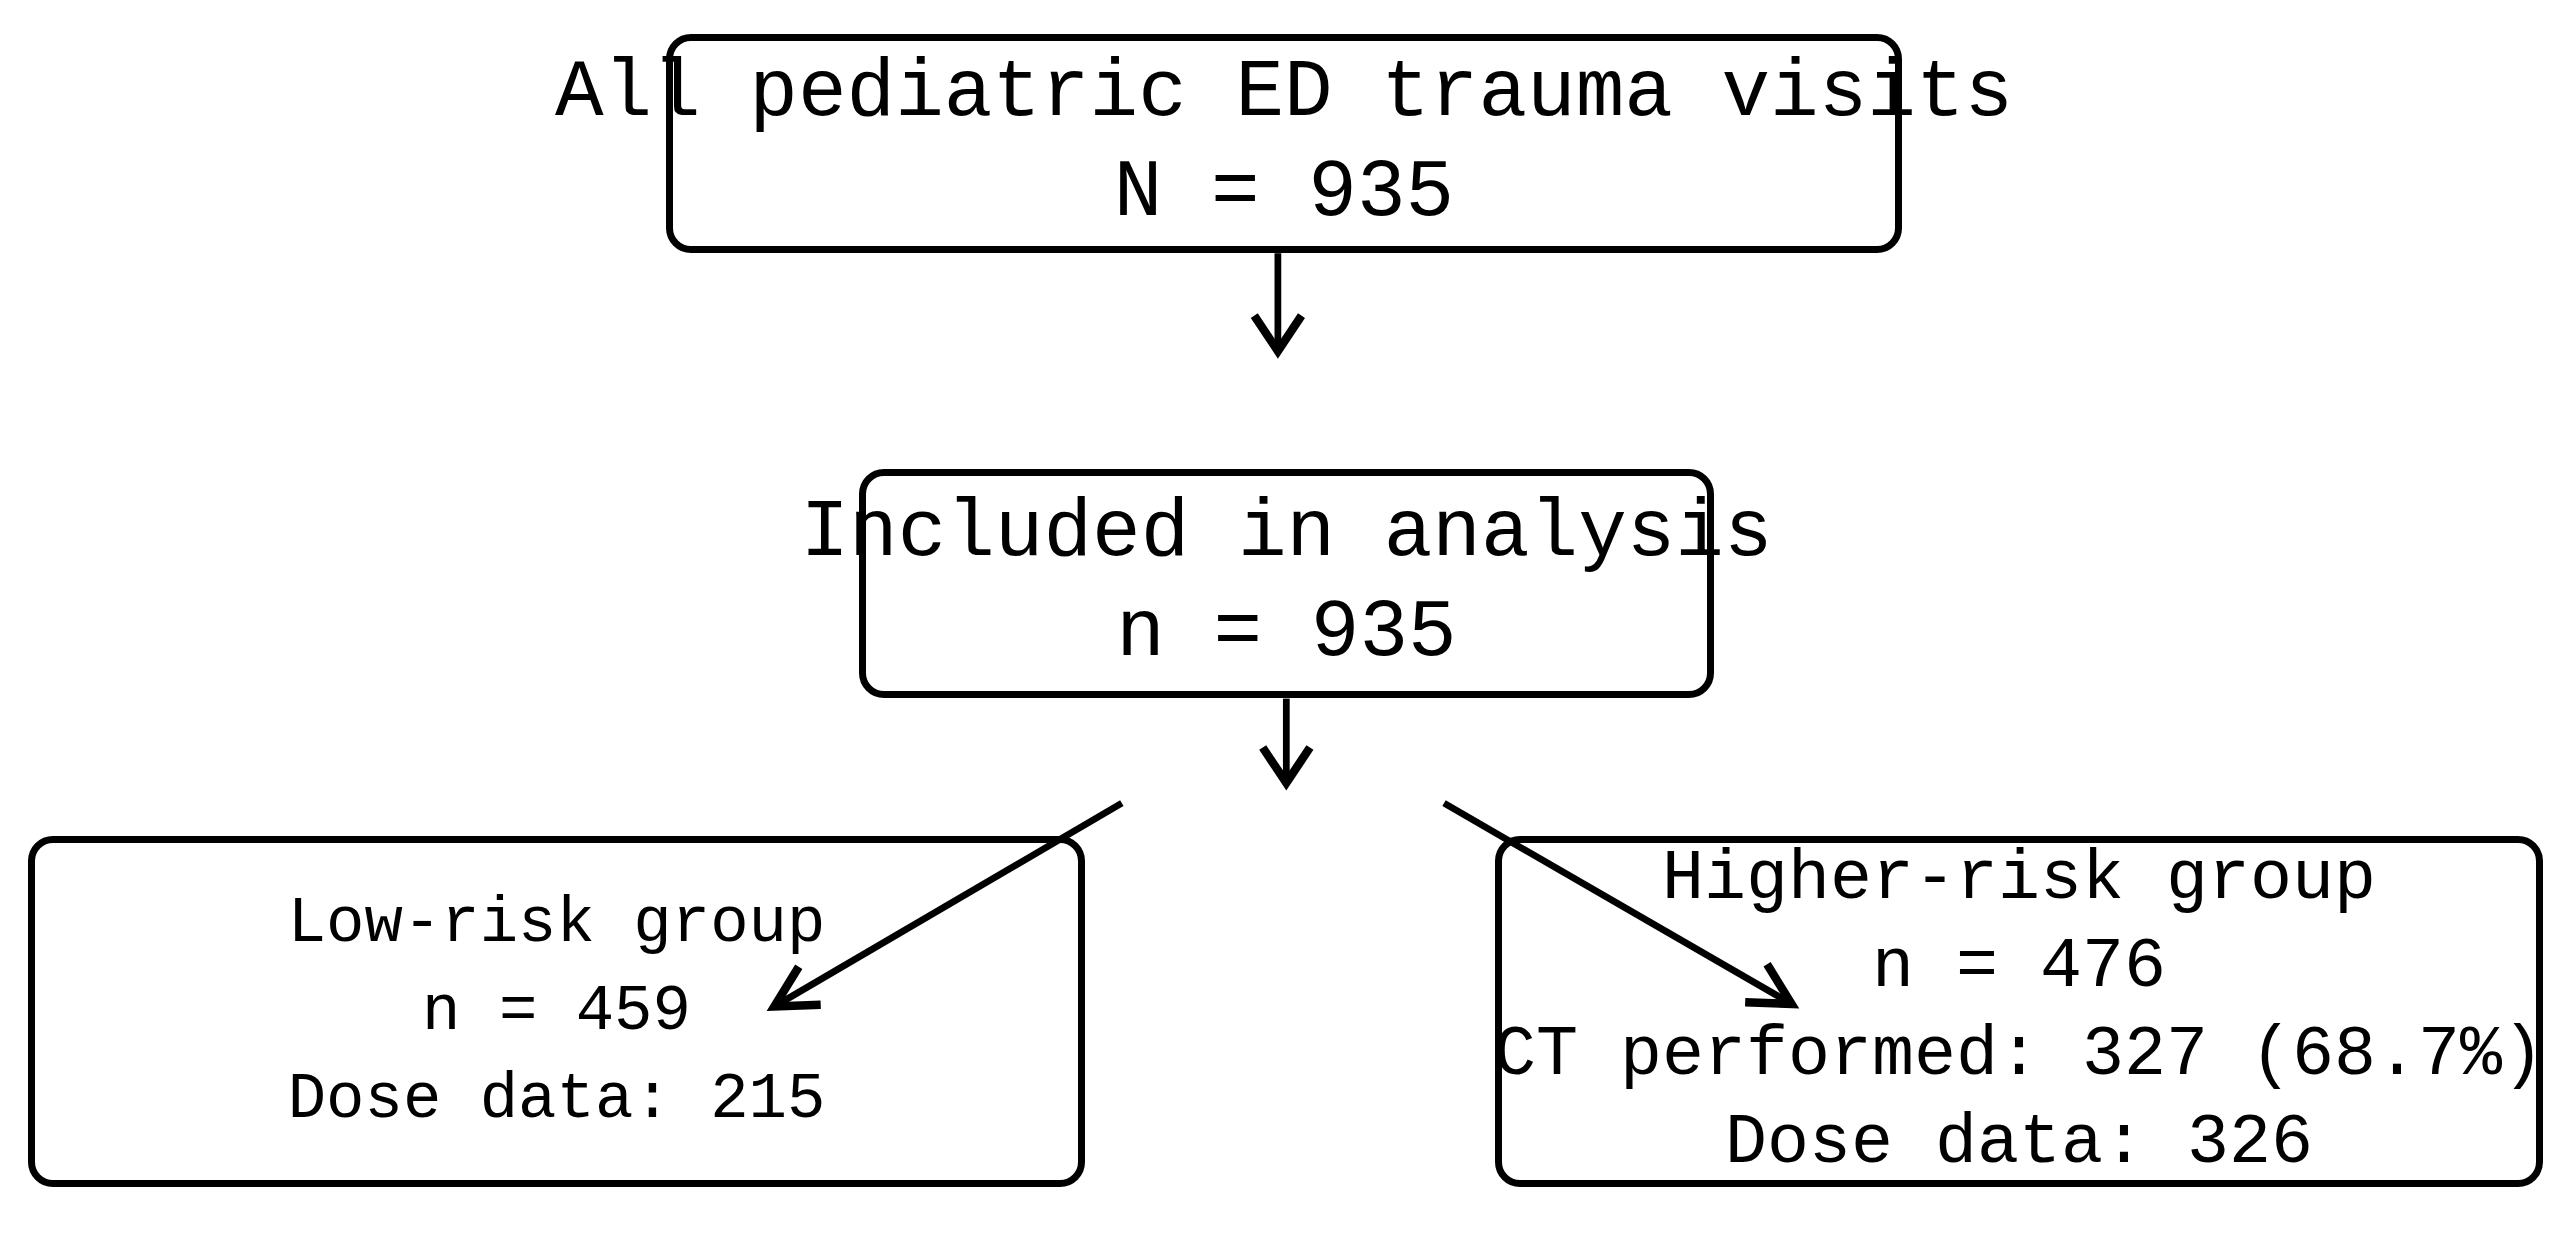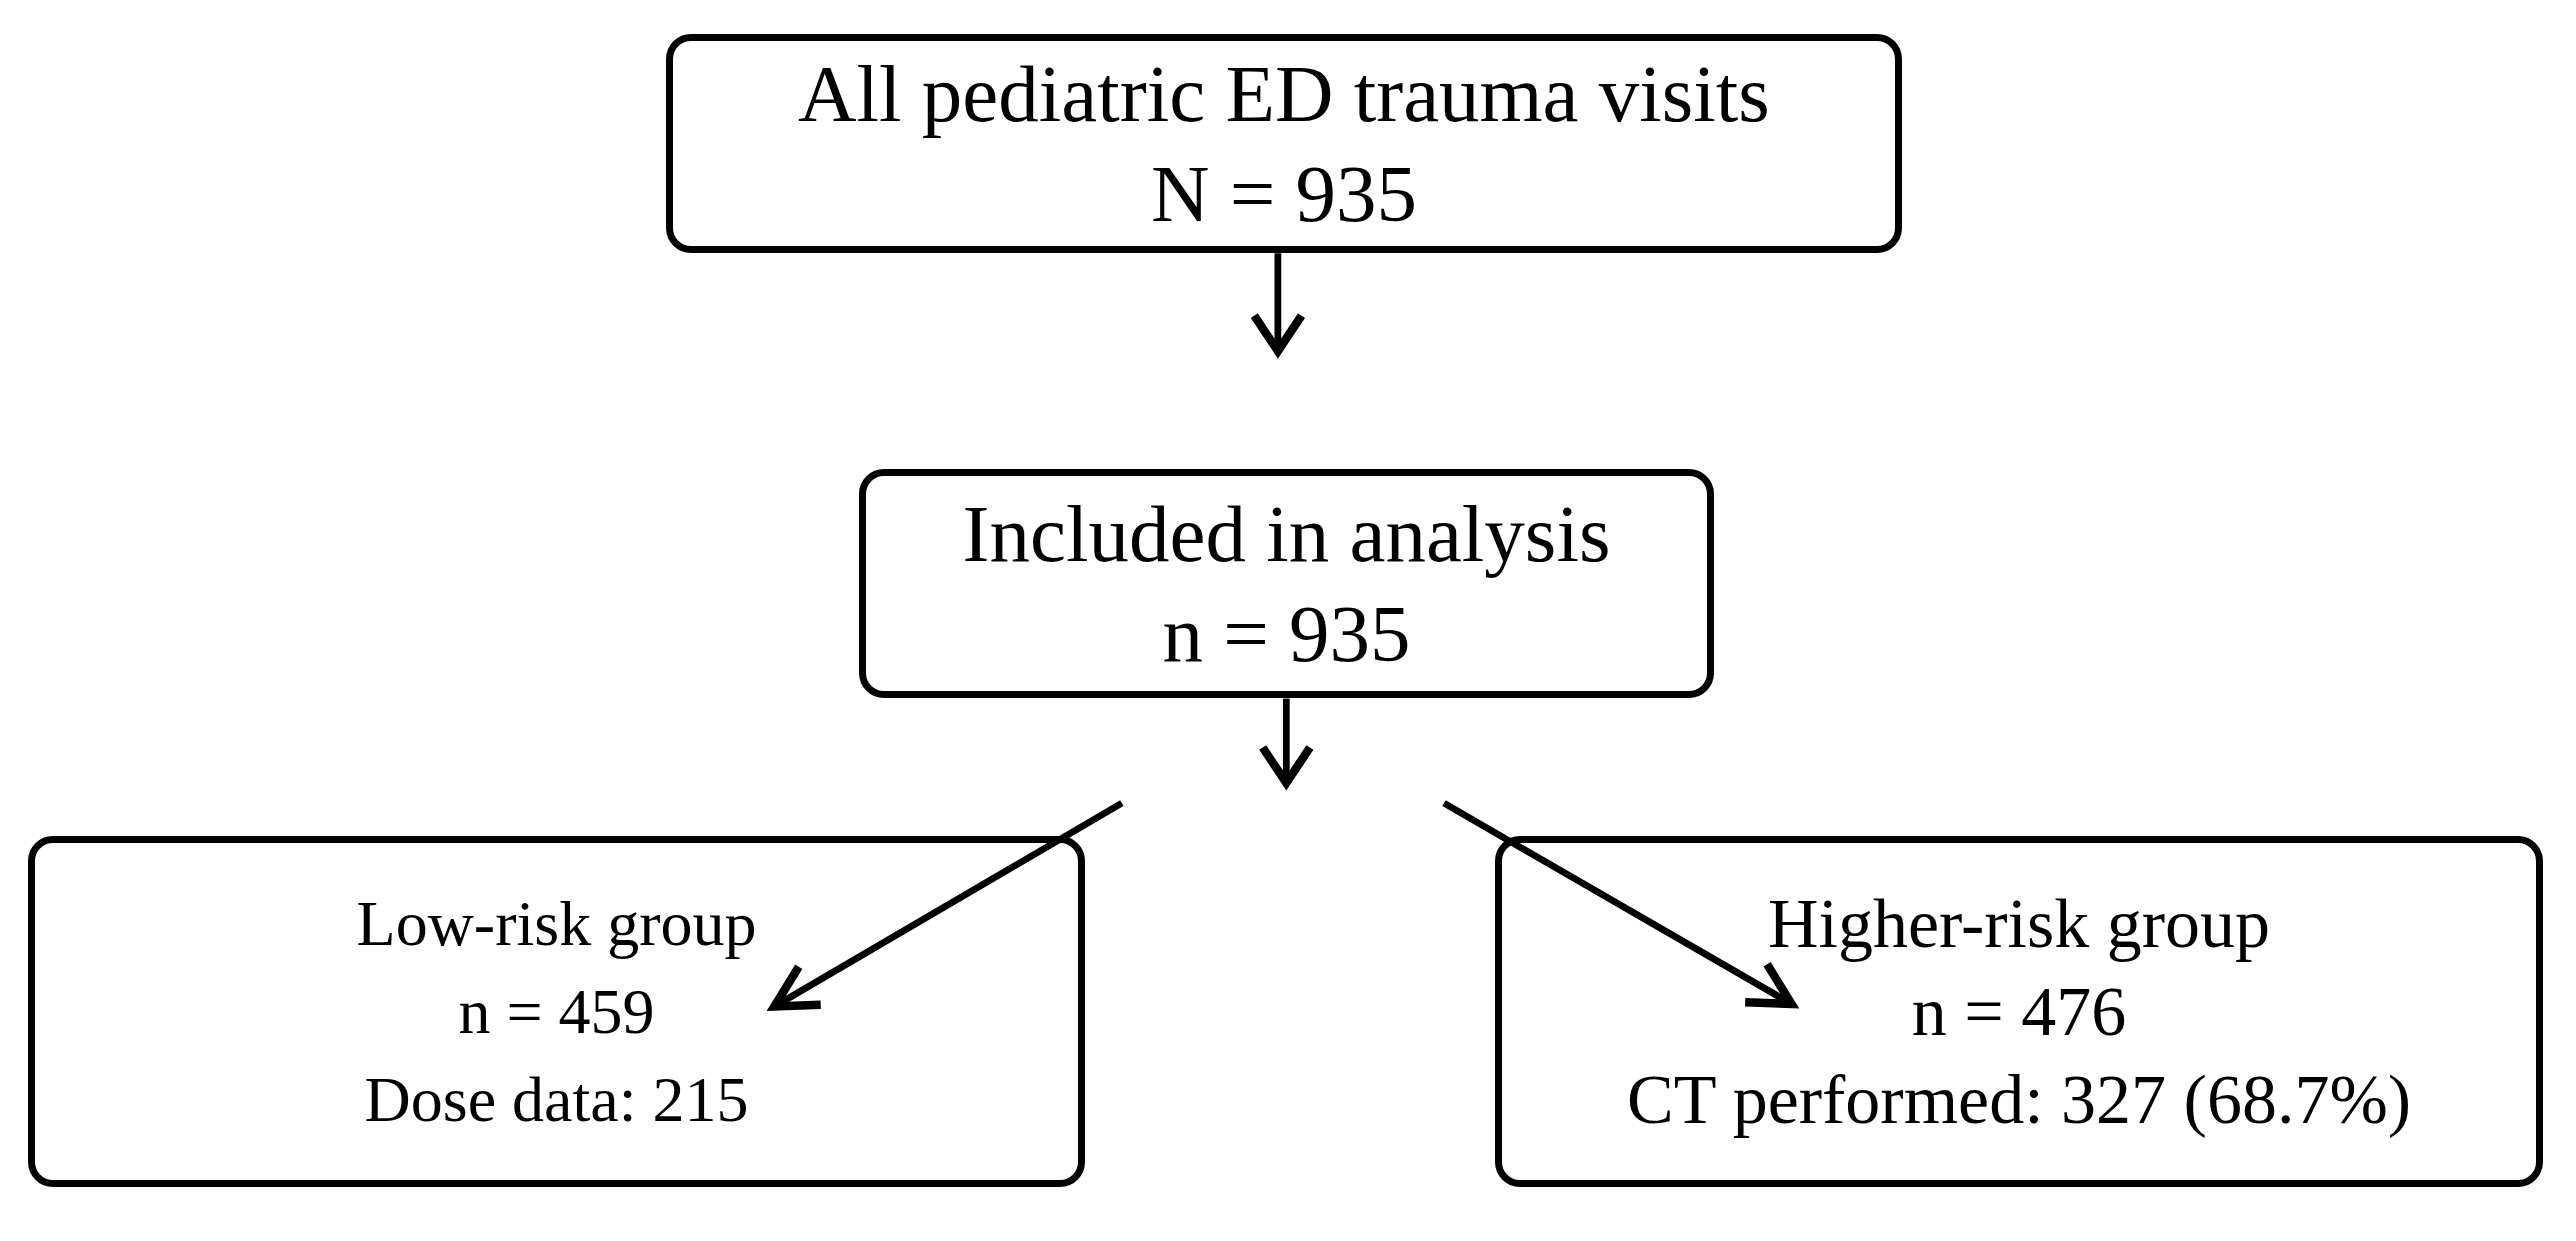--- a/index.html
+++ b/index.html
@@ -6,21 +6,21 @@
     margin: 0;
     padding: 0;
     overflow: hidden;
     background: #ffffff;
   }
   .canvas {
     position: relative;
     width: 2576px;
     height: 1242px;
     background: #ffffff;
-    font-family: Liberation Serif, serif;
+    font-family: Liberation Mono, monospace;
     color: #000000;
   }
   .node {
     position: absolute;
     box-sizing: border-box;
     border: 7.6px solid #000000;
     border-radius: 25px;
     background: #ffffff;
     display: flex;
     flex-direction: column;
@@ -88,20 +88,21 @@
   <div class="node node-bottom-left">
     <div class="line">Low-risk group</div>
     <div class="line">n = 459</div>
     <div class="line">Dose data: 215</div>
   </div>
 
   <div class="node node-bottom-right">
     <div class="line">Higher-risk group</div>
     <div class="line">n = 476</div>
     <div class="line">CT performed: 327 (68.7%)</div>
+    <div class="line">Dose data: 326</div>
   </div>
 
   <svg class="arrow-layer" viewBox="0 0 3054 1472">
 
     <g>
       <path class="shaft" d="M1515,300 L1515,414"></path>
       <path class="head" d="M1487,374 L1515,416 L1543,374"></path>
     </g>
 
     <g>

